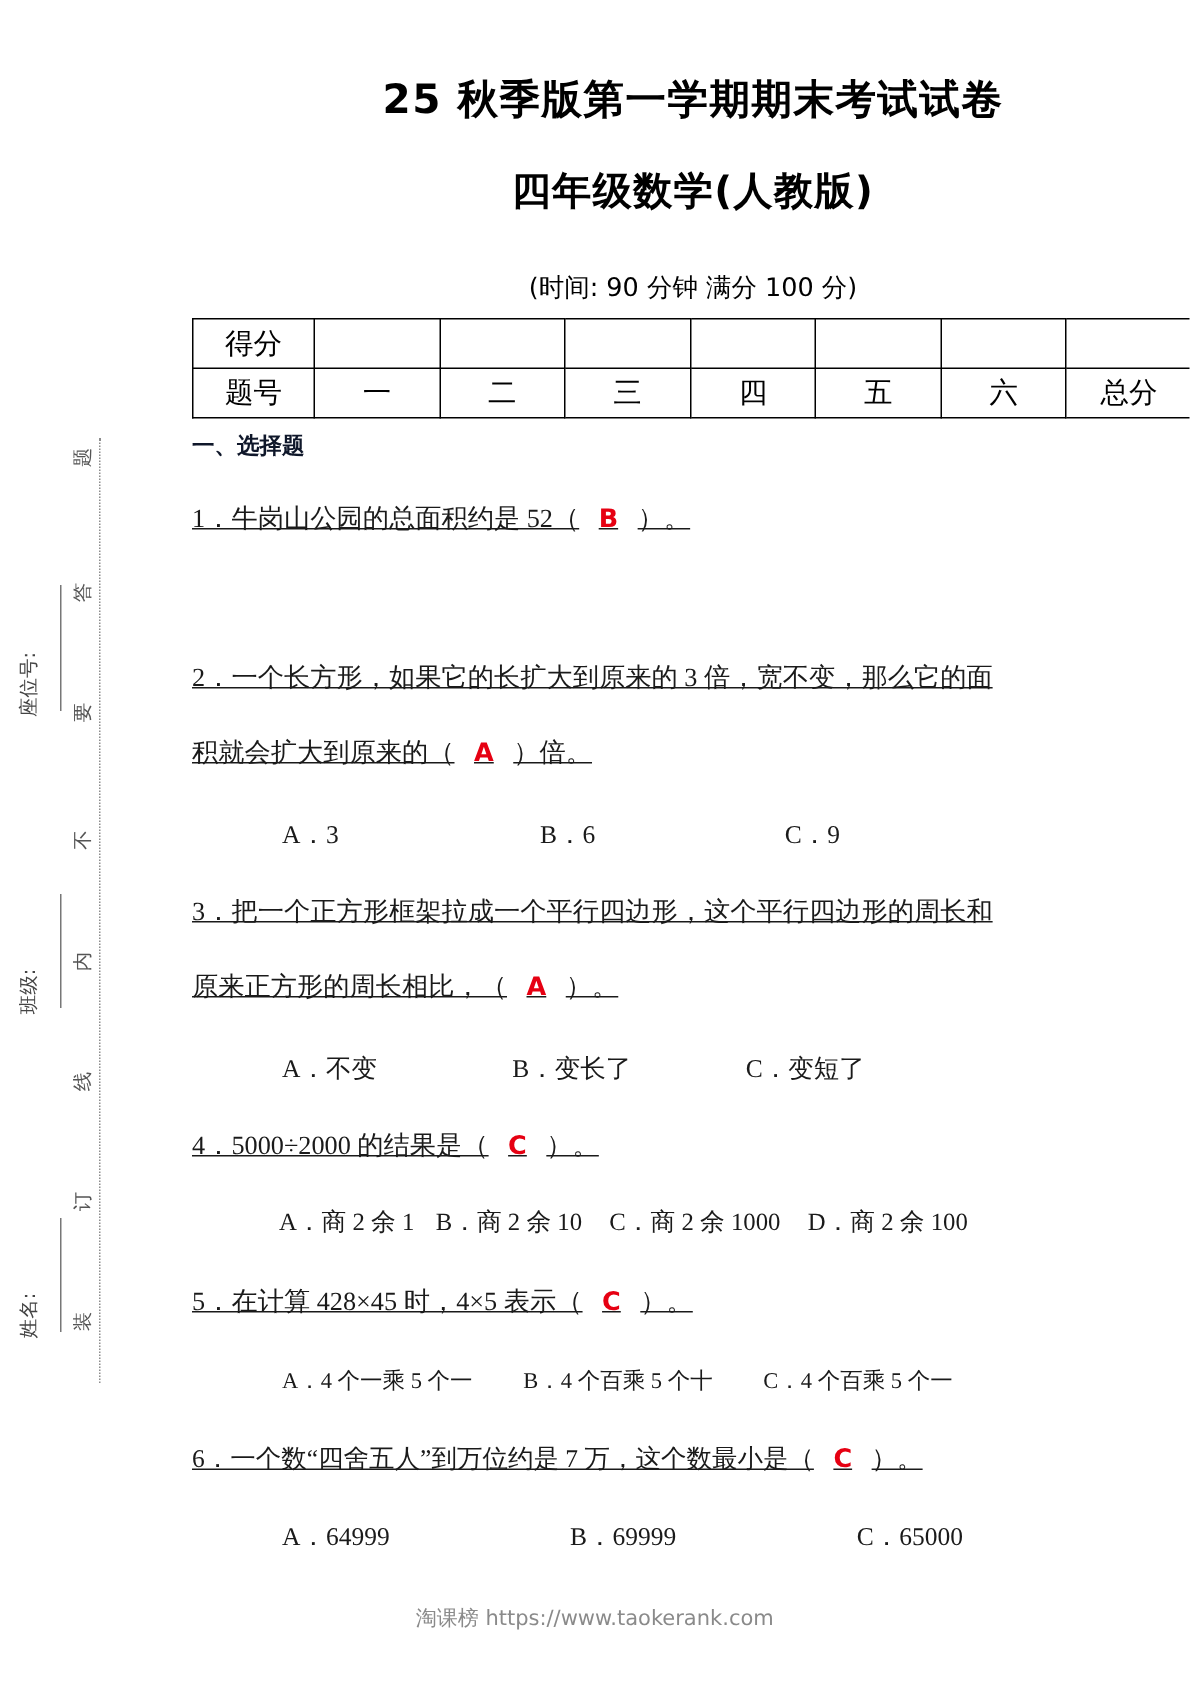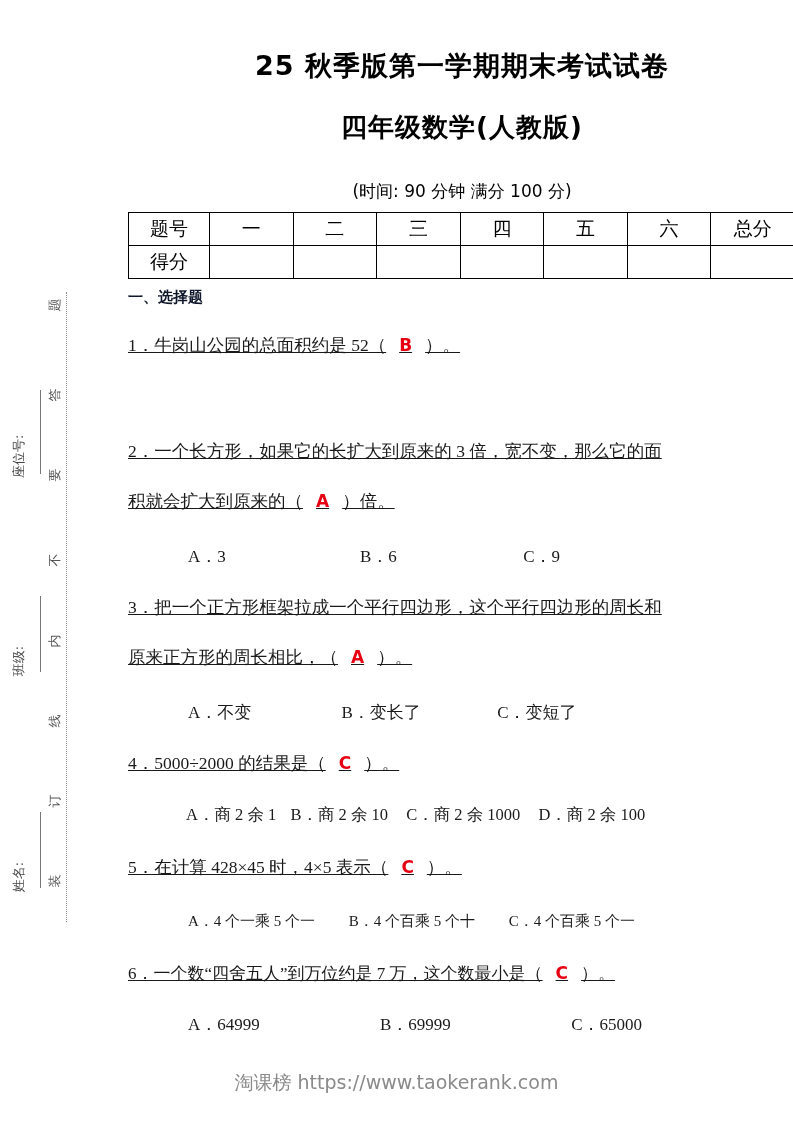--- a/index.html
+++ b/index.html
@@ -167,21 +167,21 @@
   .opt { display: inline-block; }
 
   
   #footer {
     position: absolute;
     left: 0;
     top: 1070px;
     width: 793px;
     text-align: center;
     font-family: "DejaVu Sans", "Liberation Sans", sans-serif;
-    font-size: 19px;
+    font-size: 14px;
     color: #8a8a8a;
   }
 </style>
 </head>
 <body>
 
 <div id="binding-margin">
   <div class="binding-dotted-line"></div>
 
   <div class="binding-char" style="top:296px;">题</div>
@@ -204,40 +204,40 @@
 </div>
 
 <div id="sheet">
 
   <div class="title-main">25 秋季版第一学期期末考试试卷</div>
   <div class="title-sub">四年级数学(人教版)</div>
   <div class="title-meta">(时间: 90 分钟 满分 100 分)</div>
 
   <table id="score-table">
     <tbody>
+      <tr>
+        <td class="head-cell">得分</td>
+        <td></td>
+        <td></td>
+        <td></td>
+        <td></td>
+        <td></td>
+        <td></td>
+        <td></td>
+      </tr>
       <tr>
         <td class="head-cell">题号</td>
         <td>一</td>
         <td>二</td>
         <td>三</td>
         <td>四</td>
         <td>五</td>
         <td>六</td>
         <td>总分</td>
       </tr>
-      <tr>
-        <td class="head-cell">得分</td>
-        <td></td>
-        <td></td>
-        <td></td>
-        <td></td>
-        <td></td>
-        <td></td>
-        <td></td>
-      </tr>
     </tbody>
   </table>
 
   <div class="section-head" style="top:288px;">一、选择题</div>
 
   <div class="q-line" style="top:334px;">
     <span>1．牛岗山公园的总面积约是 52（</span><span class="ans">B</span><span>）。</span>
   </div>
 
   <div class="q-line" style="top:440px;">

